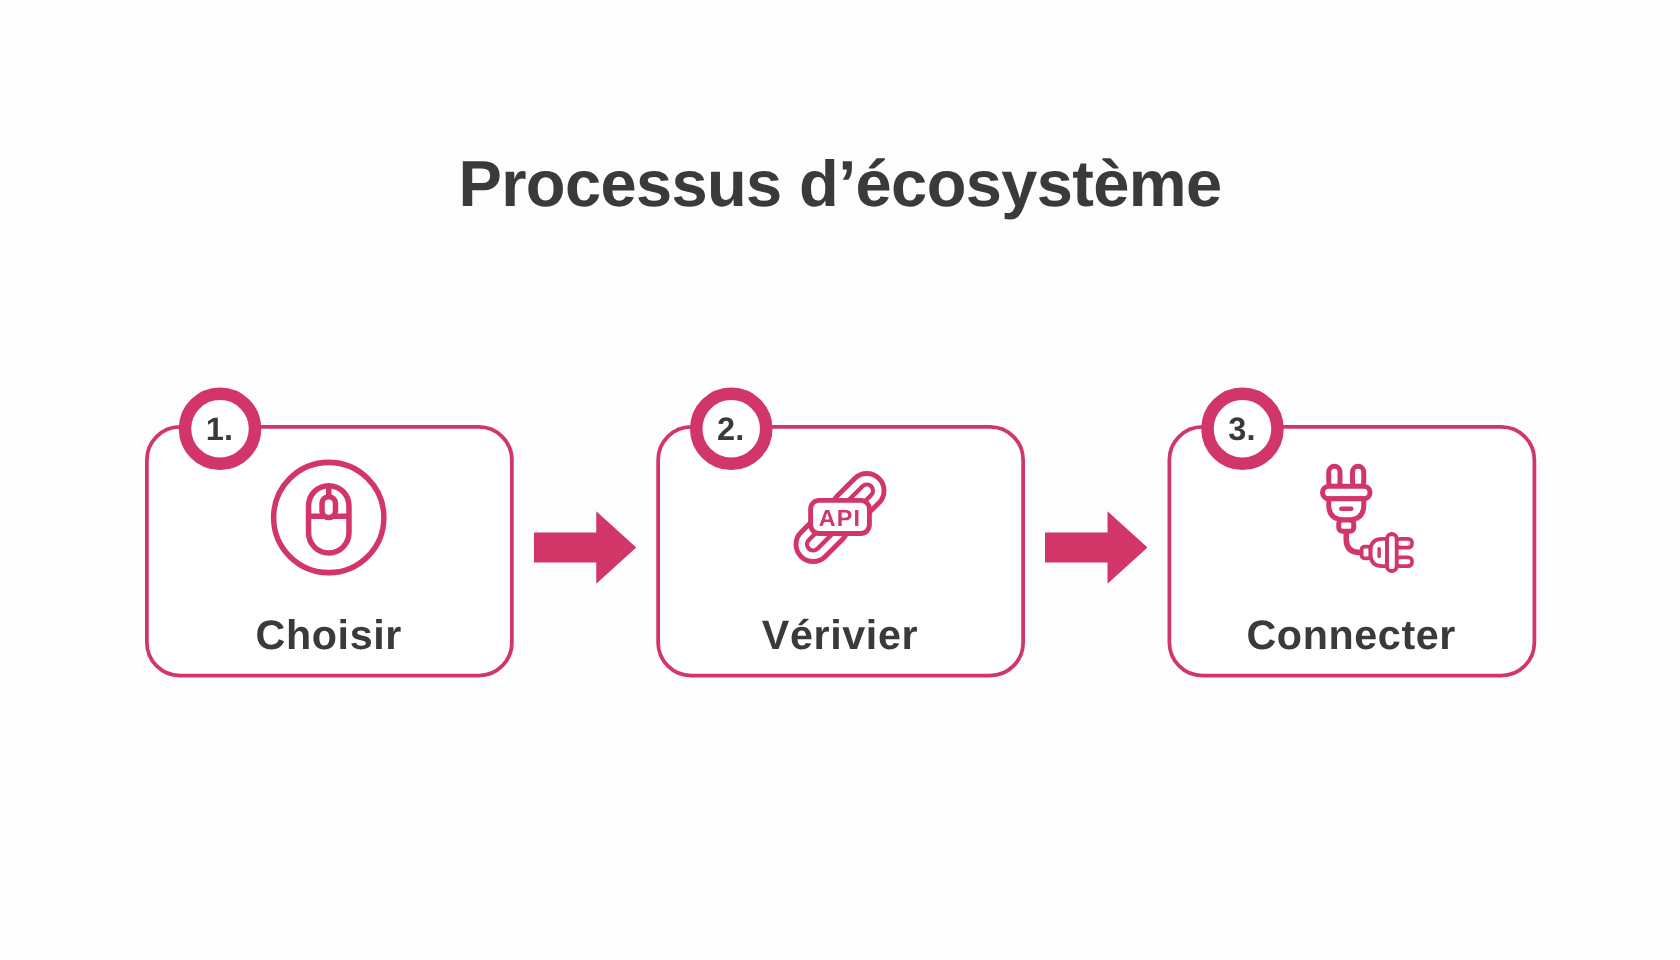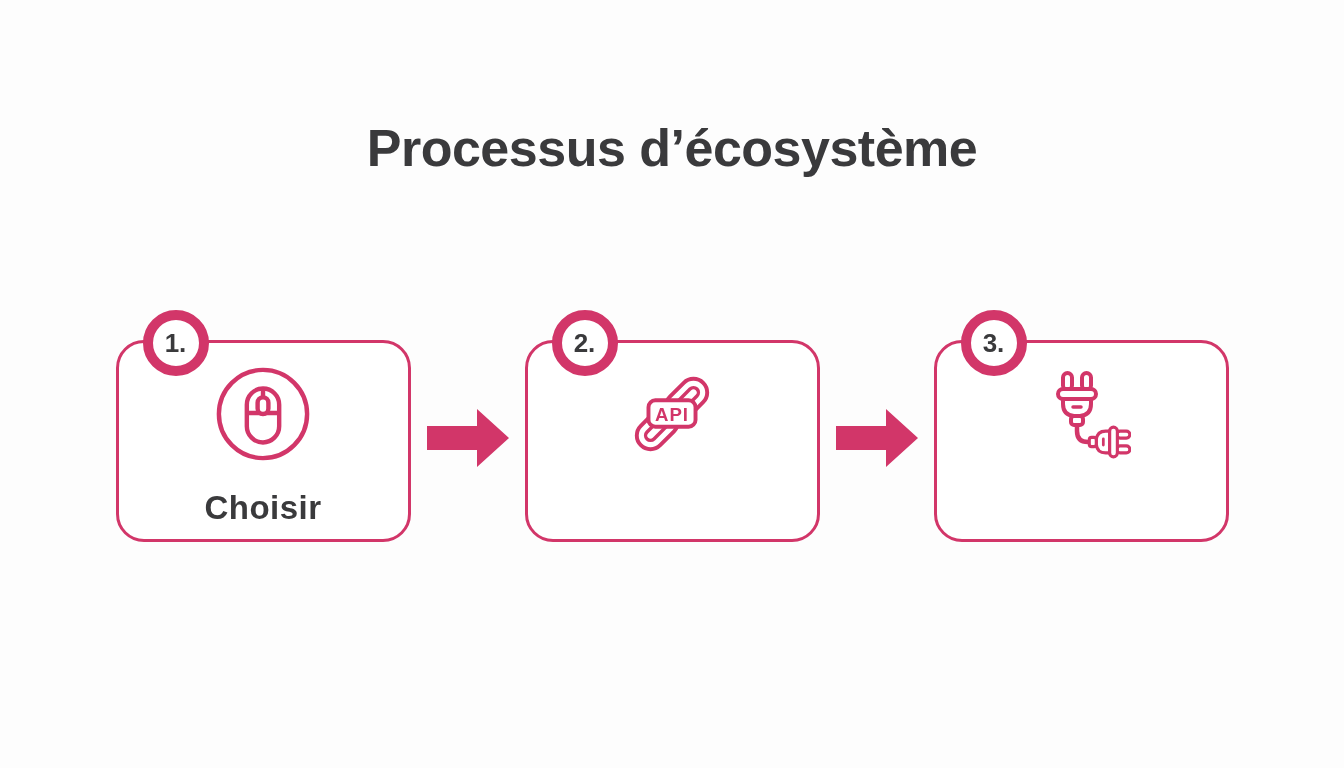--- a/index.html
+++ b/index.html
@@ -112,20 +112,21 @@
     <svg class="card-icon" width="98" height="98" viewBox="0 0 100 100">
       <g transform="rotate(-45 50 50)" fill="none" stroke="currentColor">
         <rect x="5" y="36" width="48" height="28" rx="14" stroke-width="4"></rect>
         <rect x="14" y="45" width="30" height="10" rx="5" stroke-width="3.5"></rect>
         <rect x="47" y="36" width="48" height="28" rx="14" stroke-width="4"></rect>
         <rect x="56" y="45" width="30" height="10" rx="5" stroke-width="3.5"></rect>
       </g>
       <rect x="26" y="36" width="48" height="27" rx="7" fill="#ffffff" stroke="currentColor" stroke-width="4"></rect>
       <text class="api-text" x="50" y="57" text-anchor="middle" fill="currentColor">API</text>
     </svg>
+    <div class="card-label">Vérivier</div>
   </div>
 
   <div class="arrow-zone">
     <svg width="82" height="58" viewBox="0 0 82 58">
       <polygon points="0,17 50,17 50,0 82,29 50,58 50,41 0,41" fill="currentColor"></polygon>
     </svg>
   </div>
 
   <div class="card">
     <div class="badge">3.</div>
@@ -137,15 +138,16 @@
           <rect x="-19" y="-12" width="38" height="10" rx="5" stroke-width="4"></rect>
           <path d="M -14,-2 L -14,3 Q -14,14 -3,15 L 3,15 Q 14,14 14,3 L 14,-2 Z" stroke-width="4"></path>
           <line x1="-4" y1="6" x2="4" y2="6" stroke-width="3.5" stroke-linecap="round"></line>
           <rect x="-6" y="15" width="12" height="9" rx="3" stroke-width="4"></rect>
         </g>
       </defs>
       <use href="#plugshape" transform="translate(46,36)"></use>
       <path d="M 46,60 L 46,66 Q 46,77 57,77 L 60,77" fill="none" stroke="currentColor" stroke-width="4.5"></path>
       <use href="#plugshape" transform="translate(77,77) rotate(90) scale(0.78)"></use>
     </svg>
+    <div class="card-label">Connecter</div>
   </div>
 
 </div>
 
 </body></html>

